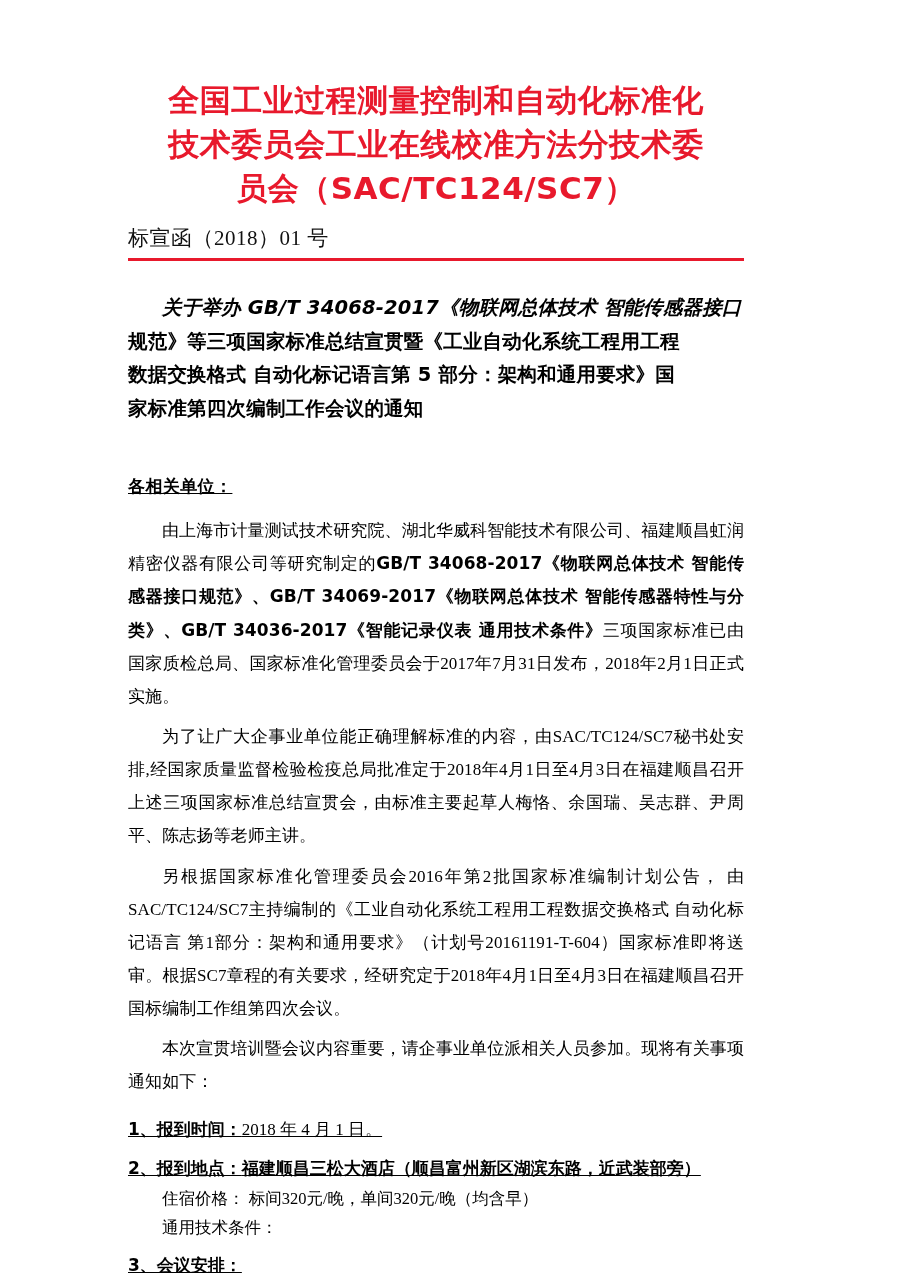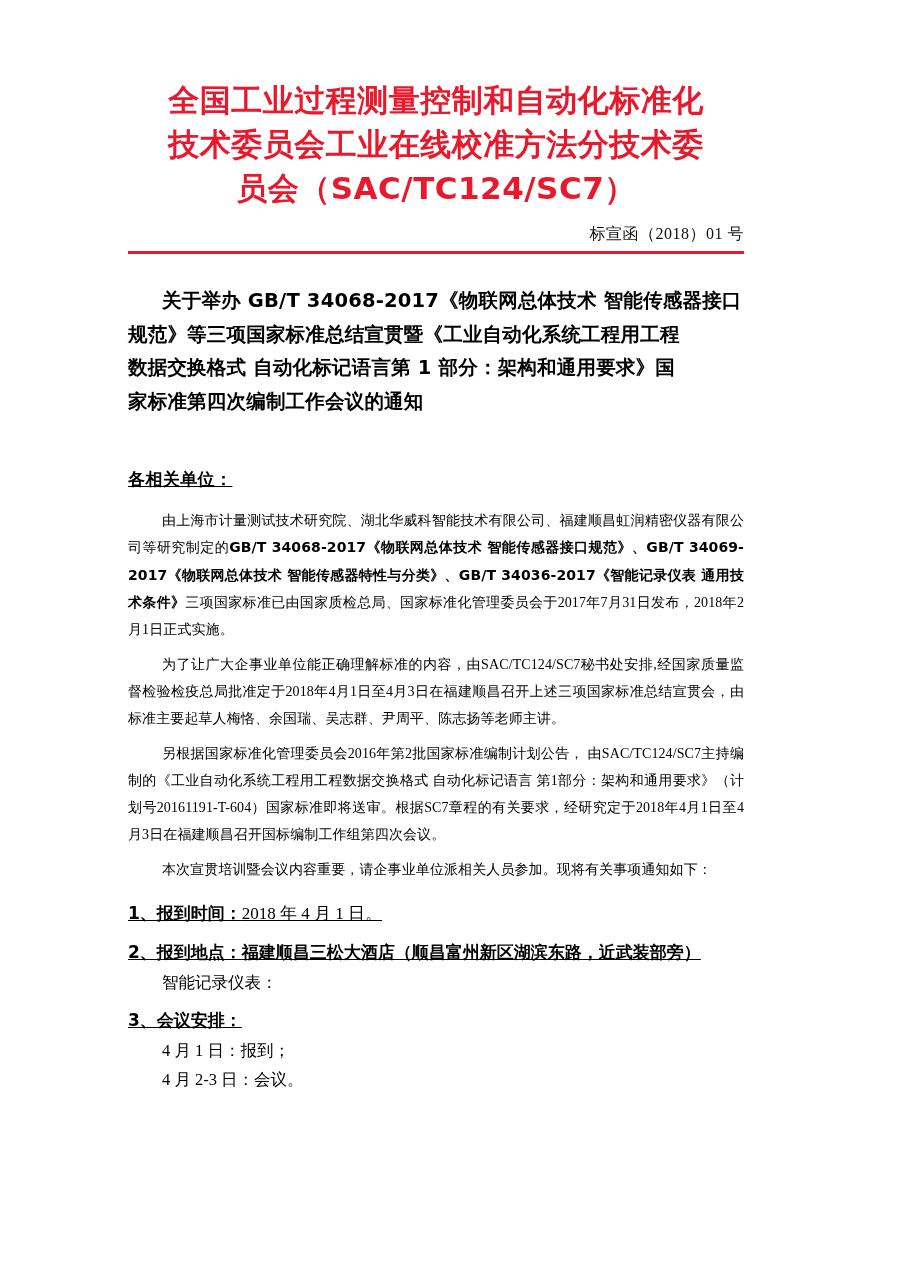--- a/index.html
+++ b/index.html
@@ -31,22 +31,22 @@
     font-size: 31px;
     line-height: 1.42;
     letter-spacing: 0.5px;
     padding: 0 2px;
   }
   .letterhead .lh-line {
     display: block;
     white-space: nowrap;
   }
   .doc-number {
-    text-align: right;
-    font-size: 16px;
+    text-align: left;
+    font-size: 21px;
     color: #111;
     margin-top: 14px;
     margin-bottom: 6px;
     font-family: "Liberation Serif", serif;
     letter-spacing: 0.5px;
   }
   .red-rule {
     height: 3px;
     background: #e8192c;
     margin-top: 4px;
@@ -61,35 +61,36 @@
     line-height: 1.72;
     text-align: justify;
     text-justify: inter-ideograph;
     letter-spacing: 0.2px;
   }
   .doc-title .t-line {
     display: block;
   }
   .doc-title .t-line.indent {
     text-indent: 34px;
+    font-style: italic;
   }
   
   .salutation {
     margin-top: 50px;
     font-family: "DejaVu Sans", "Liberation Sans", sans-serif;
     font-weight: bold;
     font-size: 17px;
     text-decoration: underline;
     display: inline-block;
     letter-spacing: 0.4px;
   }
   
   .body-text {
     margin-top: 16px;
-    font-size: 14px;
+    font-size: 17px;
     line-height: 1.95;
     text-align: justify;
     text-justify: inter-ideograph;
     letter-spacing: 0.1px;
   }
   .para {
     text-indent: 34px;
     margin: 0 0 7px 0;
   }
   .para b, .bold {
@@ -132,21 +133,21 @@
     <span class="lh-line">技术委员会工业在线校准方法分技术委</span>
     <span class="lh-line">员会（SAC/TC124/SC7）</span>
   </div>
 
   <div class="doc-number">标宣函（2018）01 号</div>
   <div class="red-rule"></div>
 
   <div class="doc-title">
     <span class="t-line indent">关于举办 GB/T 34068-2017《物联网总体技术 智能传感器接口</span>
     <span class="t-line">规范》等三项国家标准总结宣贯暨《工业自动化系统工程用工程</span>
-    <span class="t-line">数据交换格式 自动化标记语言第 1 部分：架构和通用要求》国</span>
+    <span class="t-line">数据交换格式 自动化标记语言第 5 部分：架构和通用要求》国</span>
     <span class="t-line">家标准第四次编制工作会议的通知</span>
   </div>
 
   <div>
     <span class="salutation">各相关单位：</span>
   </div>
 
   <div class="body-text">
     <p class="para">
       <span>由上海市计量测试技术研究院、湖北华威科智能技术有限公司、福建顺昌虹润精密仪器有限公司等研究制定的</span><span class="bold">GB/T 34068-2017《物联网总体技术 智能传感器接口规范》、GB/T 34069-2017《物联网总体技术 智能传感器特性与分类》、GB/T 34036-2017《智能记录仪表 通用技术条件》</span><span>三项国家标准已由国家质检总局、国家标准化管理委员会于2017年7月31日发布，2018年2月1日正式实施。</span>
@@ -167,21 +168,22 @@
     <div class="item">
       <div class="item-head">
         <span>1、报到时间：</span><span class="normal">2018 年 4 月 1 日。</span>
       </div>
     </div>
 
     <div class="item">
       <div class="item-head">
         <span>2、报到地点：</span><span>福建顺昌三松大酒店（顺昌富州新区湖滨东路，近武装部旁）</span>
       </div>
-      <div class="item-sub tight">智能记录仪表：</div>
+      <div class="item-sub tight">住宿价格： 标间320元/晚，单间320元/晚（均含早）</div>
+      <div class="item-sub tight">通用技术条件：</div>
     </div>
 
     <div class="item">
       <div class="item-head">
         <span>3、会议安排：</span>
       </div>
       <div class="item-sub tight">4 月 1 日：报到；</div>
       <div class="item-sub tight">4 月 2-3 日：会议。</div>
     </div>
 

